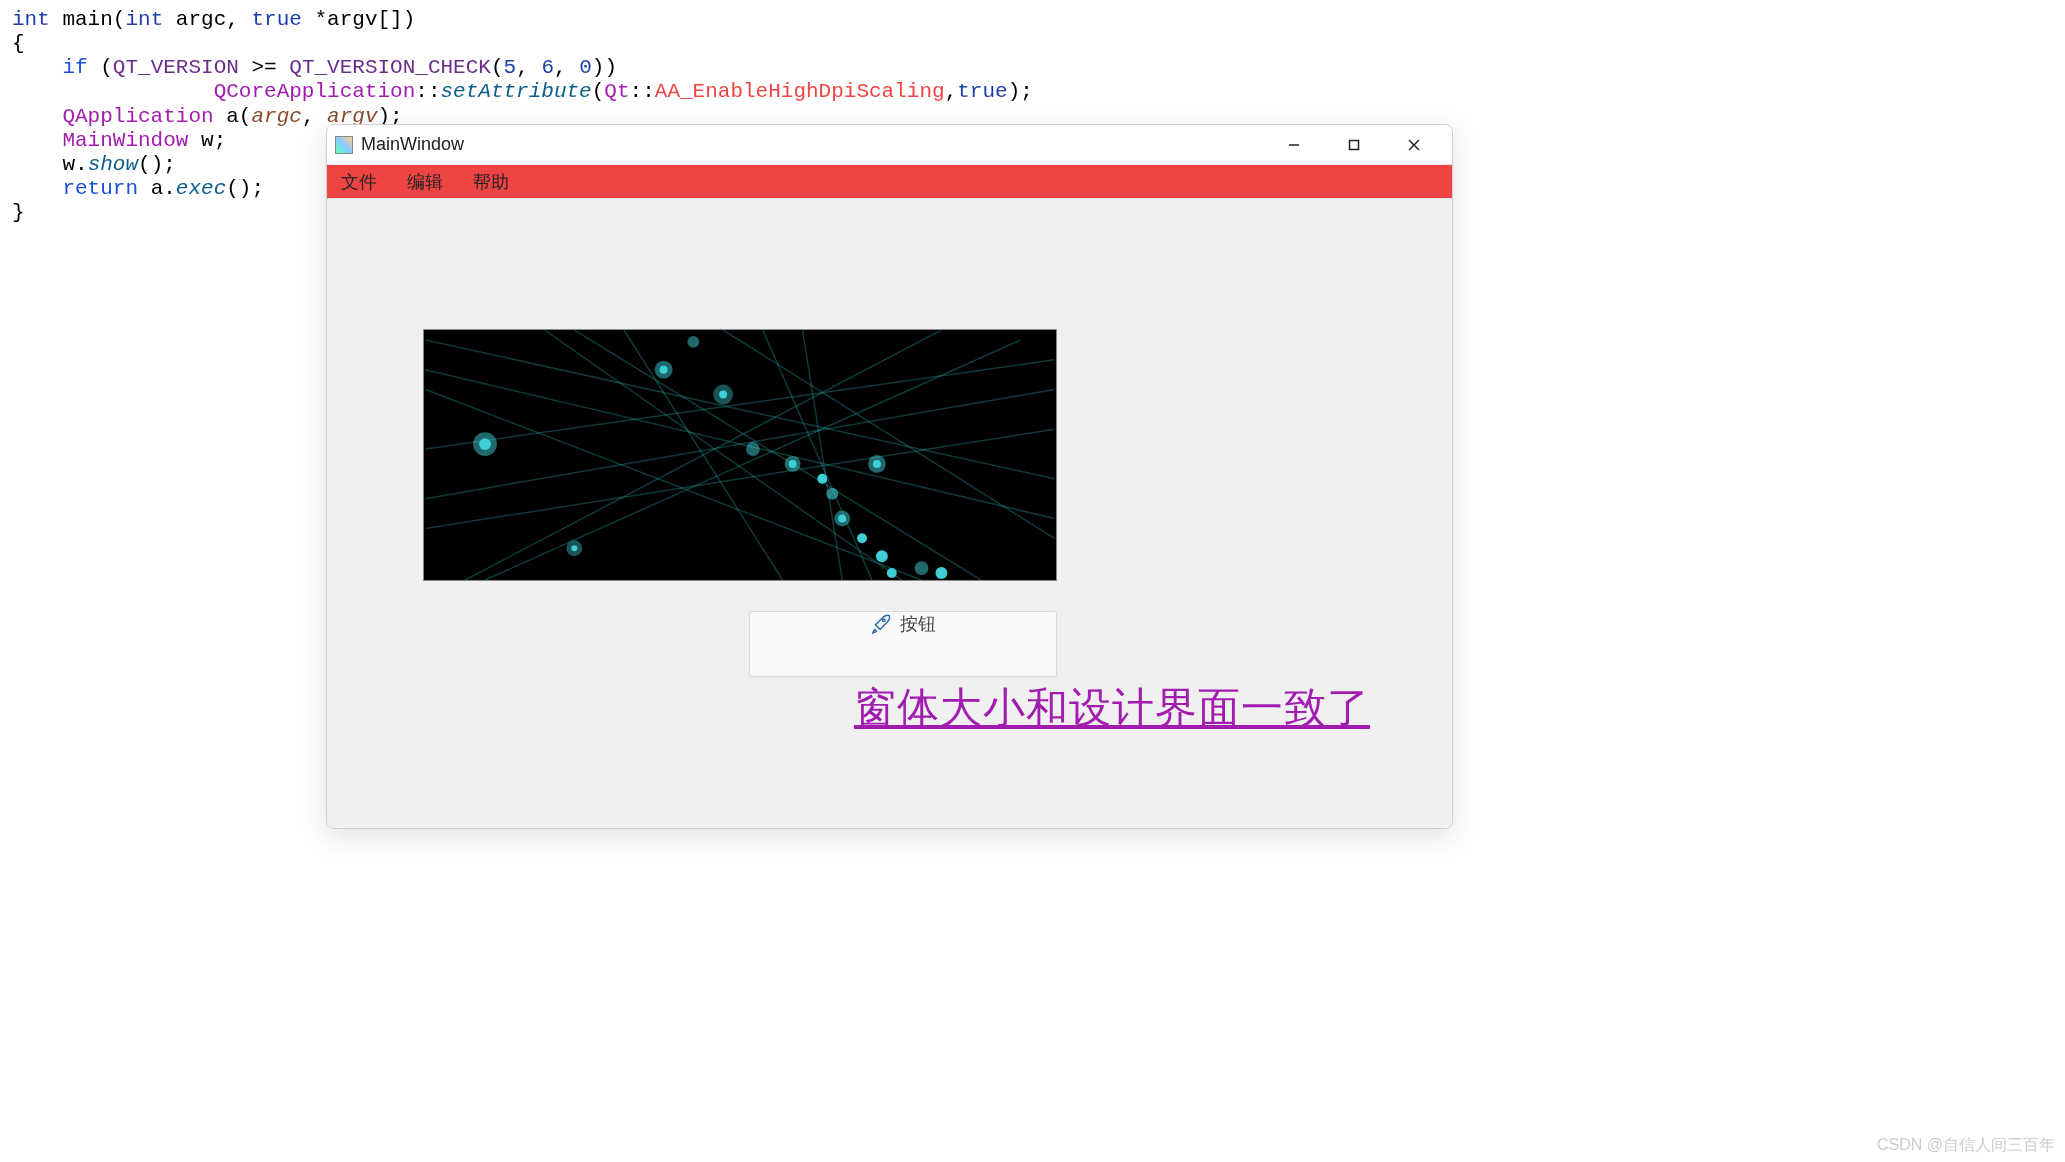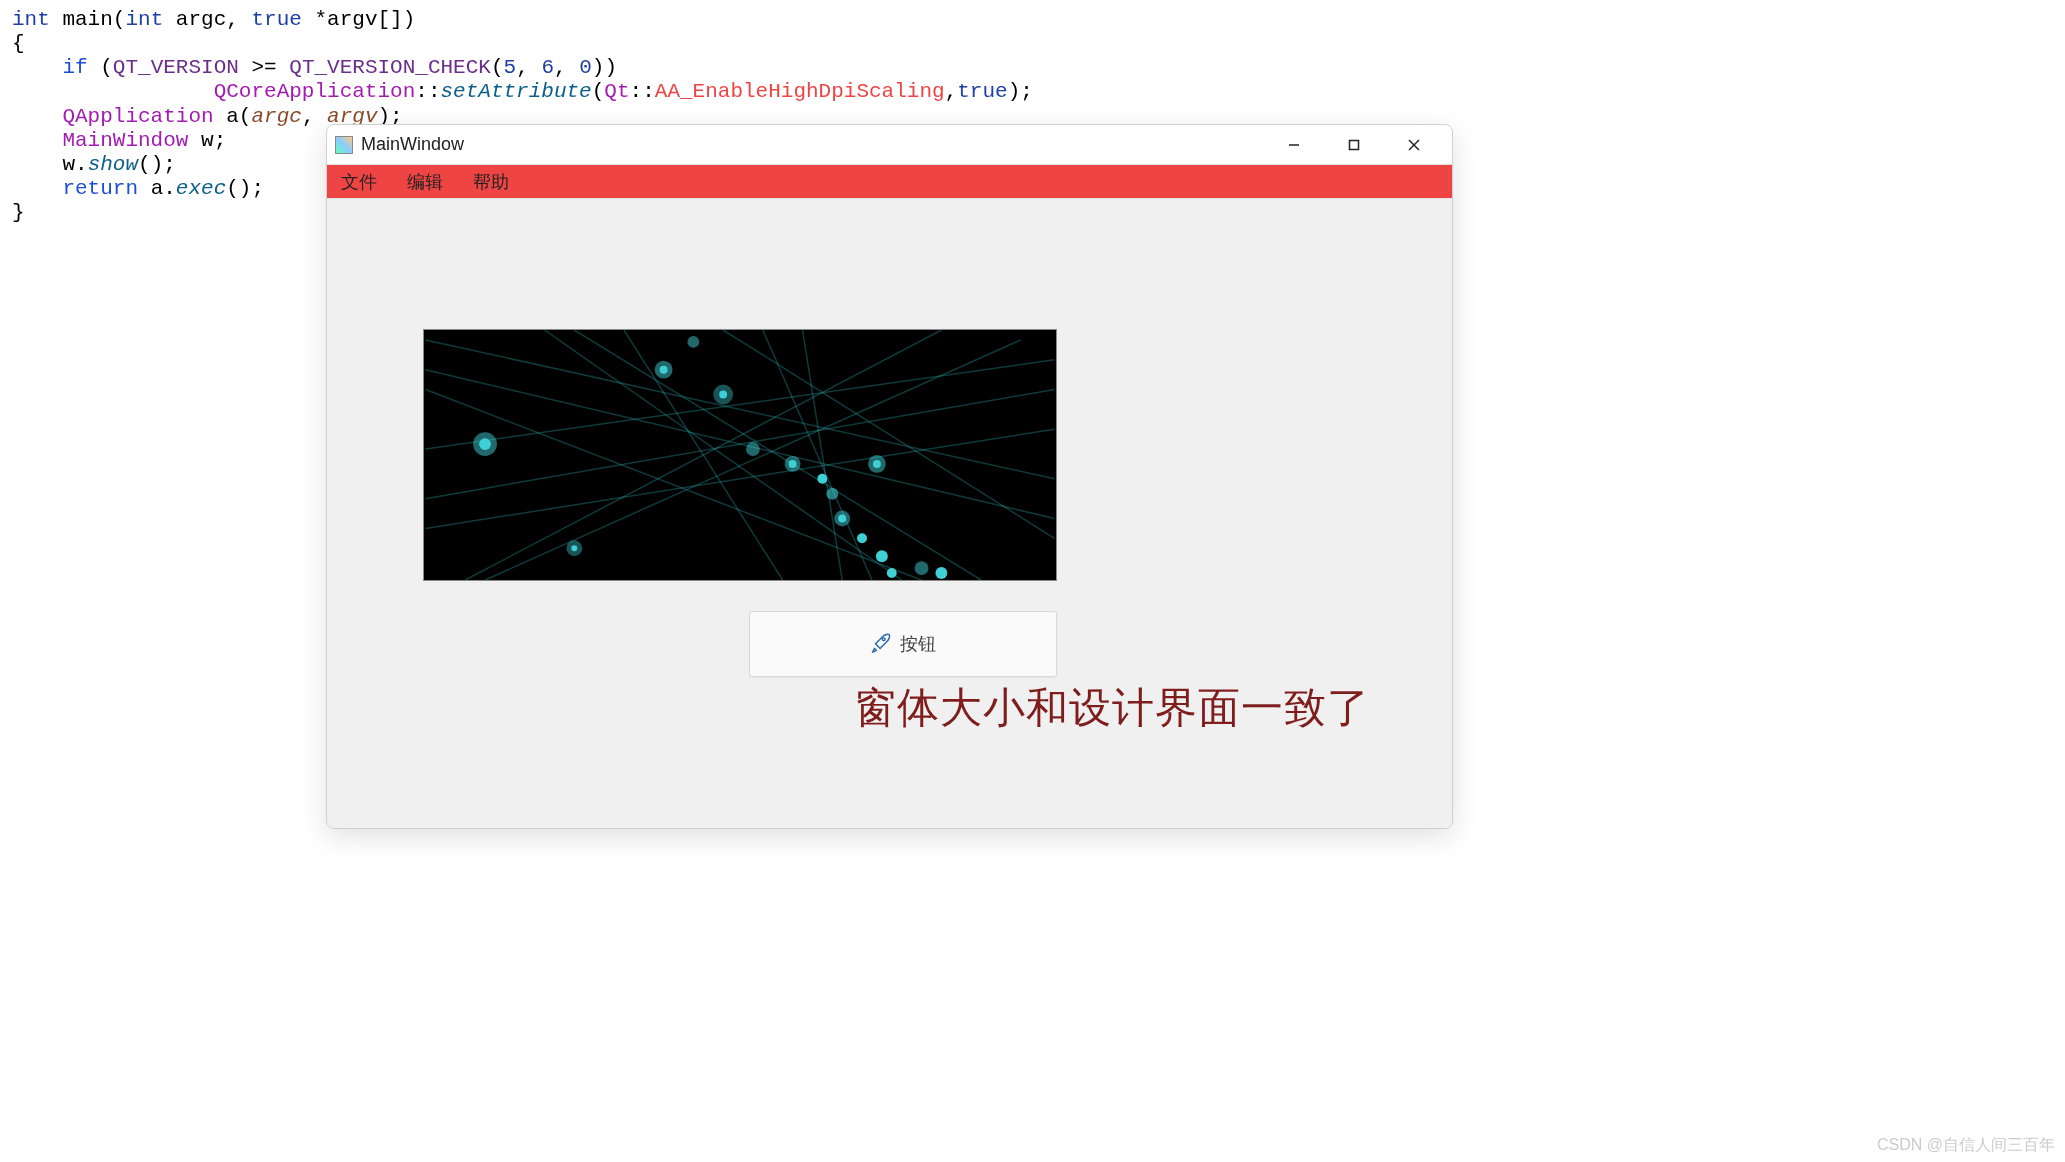--- a/index.html
+++ b/index.html
@@ -112,21 +112,21 @@
       position: absolute;
       left: 422px;
       top: 412px;
       width: 308px;
       height: 66px;
       background: #fafafa;
       border: 1px solid #d9d9d9;
       border-radius: 3px;
       box-shadow: 0 1px 2px rgba(0,0,0,0.05);
       display: flex;
-      align-items: center;
+      align-items: flex-start;
       justify-content: center;
       gap: 8px;
       font-family: "Microsoft YaHei", sans-serif;
       font-size: 18px;
       color: #444;
       cursor: pointer;
     }
     .push-button svg { width: 22px; height: 22px; }
 
     .watermark {
@@ -138,23 +138,24 @@
       color: rgba(160,160,160,0.55);
       margin-left: 40px;
     }
 
     .annotation {
       position: absolute;
       left: 854px;
       top: 680px;
       font-family: "Microsoft YaHei", sans-serif;
       font-size: 42px;
-      color: #7f1d1d;
+      color: #a21caf;
       font-weight: 400;
       letter-spacing: 1px;
+      text-decoration: underline;
     }
   </style>
 </head>
 <body>
 
 <div class="code-area"><span class="kw-type">int</span><span> main(</span><span class="kw-type">int</span><span> argc, </span><span class="kw-type">true</span><span> *argv[])</span>
 <span>{</span>
 <span class="kw-ctrl">    if</span><span> (</span><span class="kw-macro">QT_VERSION</span><span> &gt;= </span><span class="kw-macro">QT_VERSION_CHECK</span><span>(</span><span class="kw-num">5</span><span>, </span><span class="kw-num">6</span><span>, </span><span class="kw-num">0</span><span>))</span>
 <span>                </span><span class="kw-class">QCoreApplication</span><span>::</span><span class="kw-method">setAttribute</span><span>(</span><span class="kw-class">Qt</span><span>::</span><span class="kw-enum">AA_EnableHighDpiScaling</span><span>,</span><span class="kw-bool">true</span><span>);</span>
 <span class="kw-class">    QApplication</span><span> a(</span><span class="kw-var">argc</span><span>, </span><span class="kw-var">argv</span><span>);</span>

